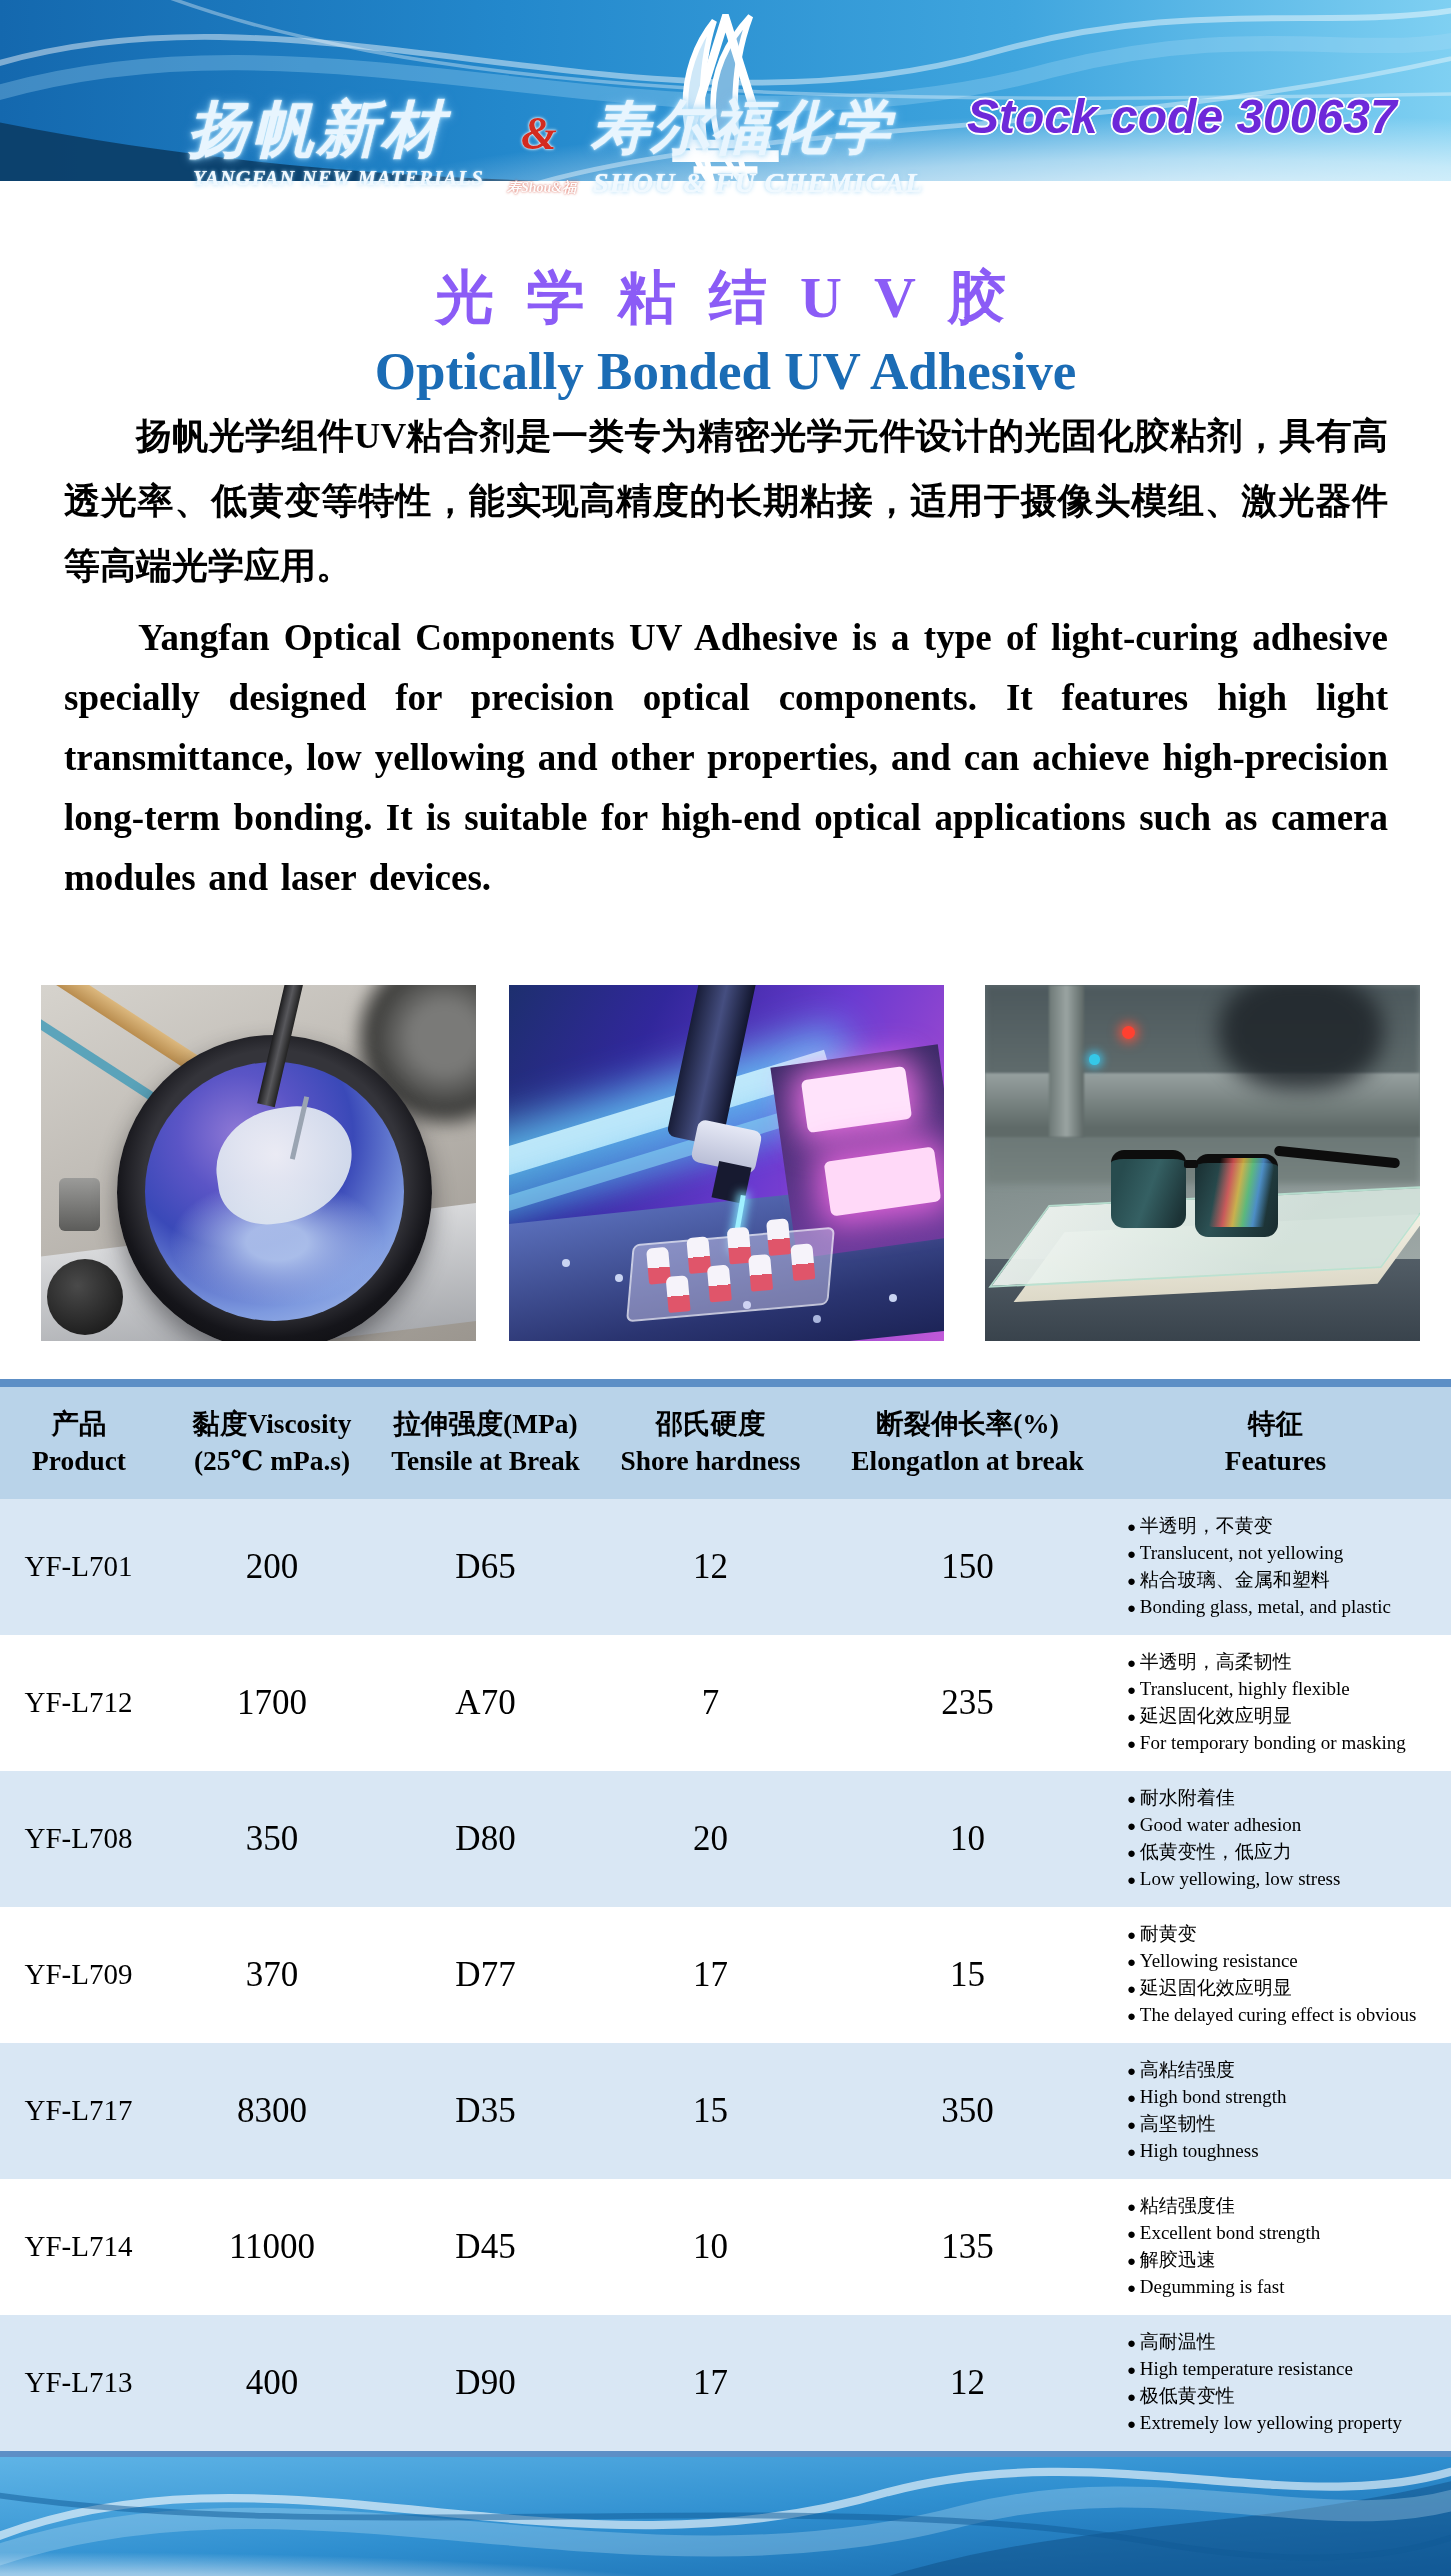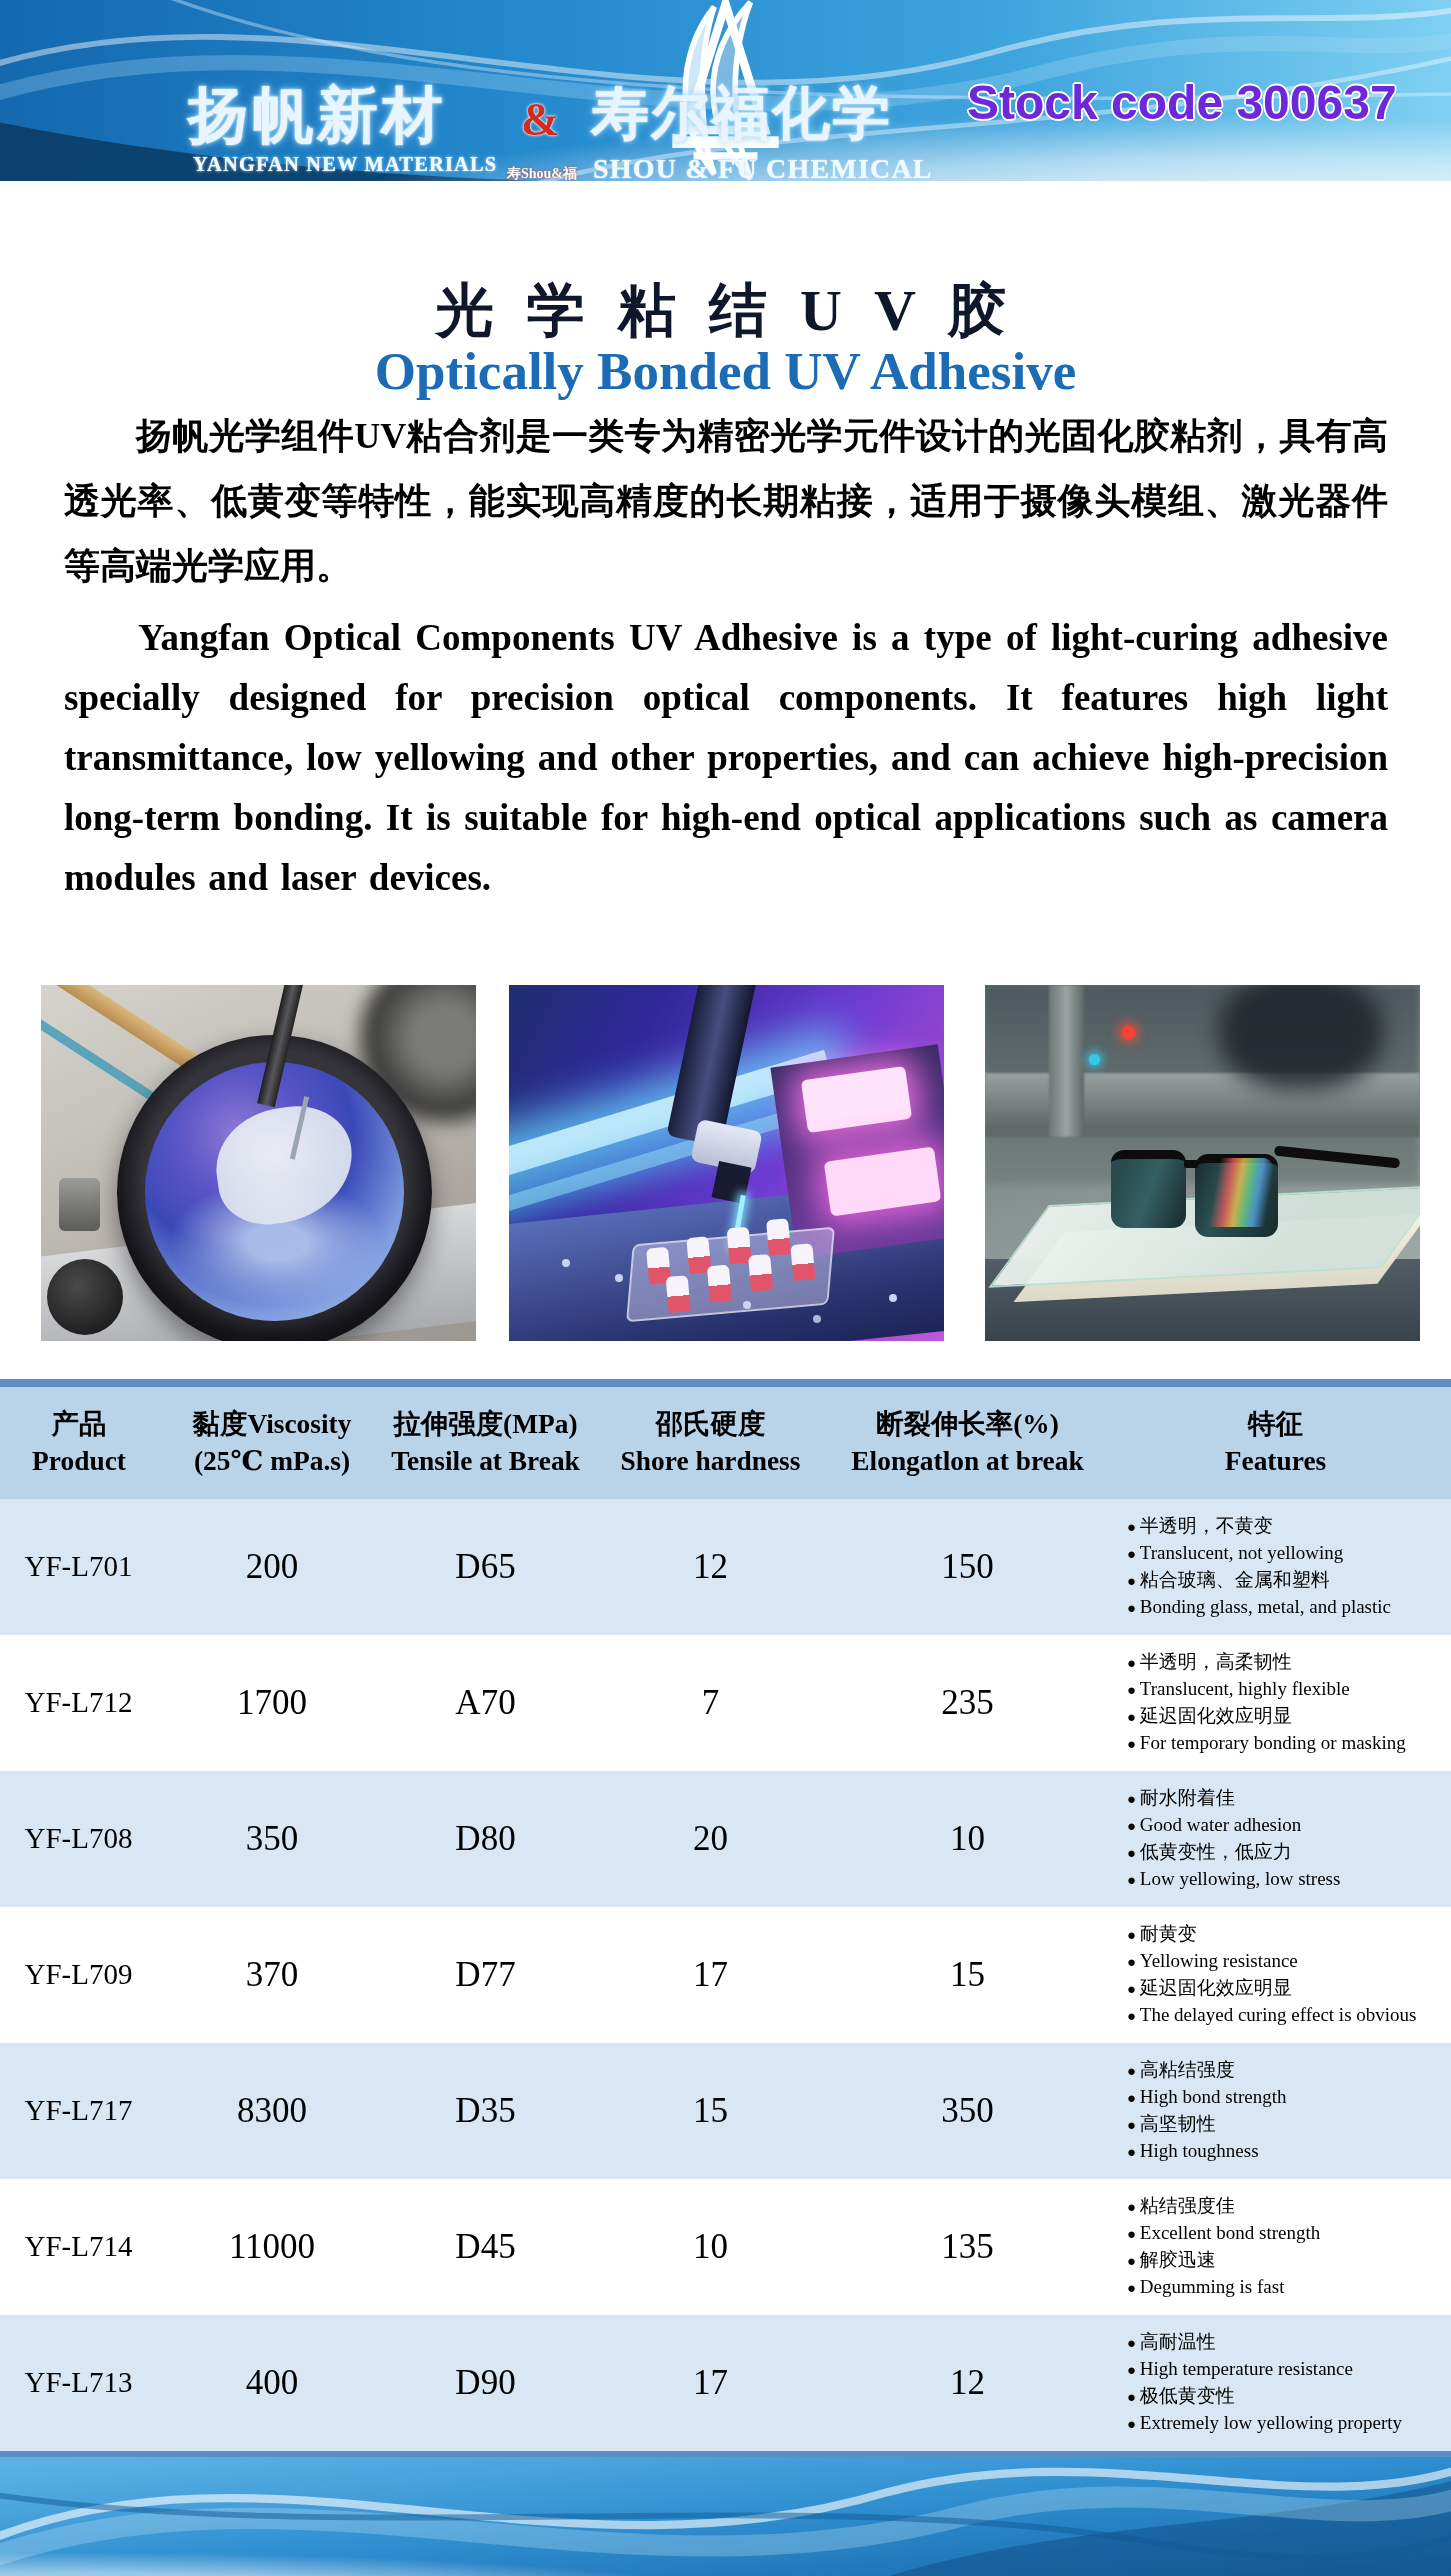--- a/index.html
+++ b/index.html
@@ -2,43 +2,43 @@
 <html style="font-size:9.3px"><head>
 <meta charset="utf-8">
 <style>
   html,body{margin:0;padding:0;background:#fff;}
   .page{position:relative;width:1451px;height:2576px;background:#ffffff;overflow:hidden;
         font-family:"Liberation Serif","DejaVu Serif",serif;color:#000;}
 
   
   .banner{position:absolute;top:0;left:0;width:1451px;height:181px;}
   .banner svg{position:absolute;top:0;left:0;width:100%;height:100%;}
-  .logo-group{position:absolute;top:0;left:0;width:100%;height:100%;}
+  .logo-group{position:absolute;top:14px;left:0;width:100%;height:100%;font-style:italic;}
   .sail-icon{position:absolute;left:69px;top:51px;width:99px;height:117px;}
   .logo-cn{position:absolute;font-weight:bold;color:#e8f5fe;
            text-shadow:0 0 1.8px #ffffff,0 0 5.8px rgba(160,220,250,.95),0 0 10.5px rgba(120,190,240,.8);}
   .logo-en{position:absolute;font-weight:bold;color:#f0f9ff;letter-spacing:1.2px;
            text-shadow:0 0 1.2px #fff,0 0 4.7px rgba(140,205,245,.9);}
   .yf-cn{left:188px;top:75px;font-size:61px;letter-spacing:3.5px;}
   .yf-en{left:193px;top:153px;font-size:20.4px;}
   .sf-icon{position:absolute;left:506px;top:54px;width:76px;height:111px;}
   .sf-amp{position:absolute;left:521px;top:93px;font-size:46px;font-weight:bold;color:#d42b20;
           text-shadow:0 0 1.8px #fff,0 0 3.5px #fff;}
   .sf-sub{position:absolute;left:507px;top:165px;font-size:14px;font-weight:bold;color:#fdfdfd;
           text-shadow:0 0 2.3px rgba(210,60,40,.9);}
   .sf-cn{left:591px;top:75px;font-size:58px;letter-spacing:2.3px;}
   .sf-en{left:593px;top:153px;font-size:28px;}
   .stock-code{position:absolute;left:967px;top:75px;font-size:48px;font-weight:bold;color:#6d28d9;
       font-family:"Liberation Sans","DejaVu Sans",sans-serif;
       text-shadow:-1.8px 0 0 #fff,1.8px 0 0 #fff,0 -1.8px 0 #fff,0 1.8px 0 #fff,
                   -1.2px -1.2px 0 #fff,1.2px 1.2px 0 #fff,-1.2px 1.2px 0 #fff,1.2px -1.2px 0 #fff;}
 
   
-  .title-cn{position:absolute;top:233px;left:0;width:100%;text-align:center;font-size:58px;
-            font-weight:bold;color:#0f172a;letter-spacing:9.3px;}
+  .title-cn{position:absolute;top:220px;left:0;width:100%;text-align:center;font-size:58px;
+            font-weight:bold;color:#8b5cf6;letter-spacing:9.3px;}
   .title-en{position:absolute;top:297px;left:0;width:100%;text-align:center;font-size:53px;
             font-weight:bold;color:#1b6cb5;}
   .para{position:absolute;left:64px;width:1324px;font-weight:bold;text-align:justify;}
   .para-cn{top:368px;font-size:36px;line-height:65px;text-indent:2em;}
   .para-en{top:571px;font-size:37px;line-height:60px;text-indent:2em;word-spacing:3.5px;}
 
   
   .photos{position:absolute;top:985px;left:0;width:1451px;height:356px;}
   .photo{position:absolute;top:0;width:435px;height:356px;overflow:hidden;}
   .photo *{position:absolute;}

